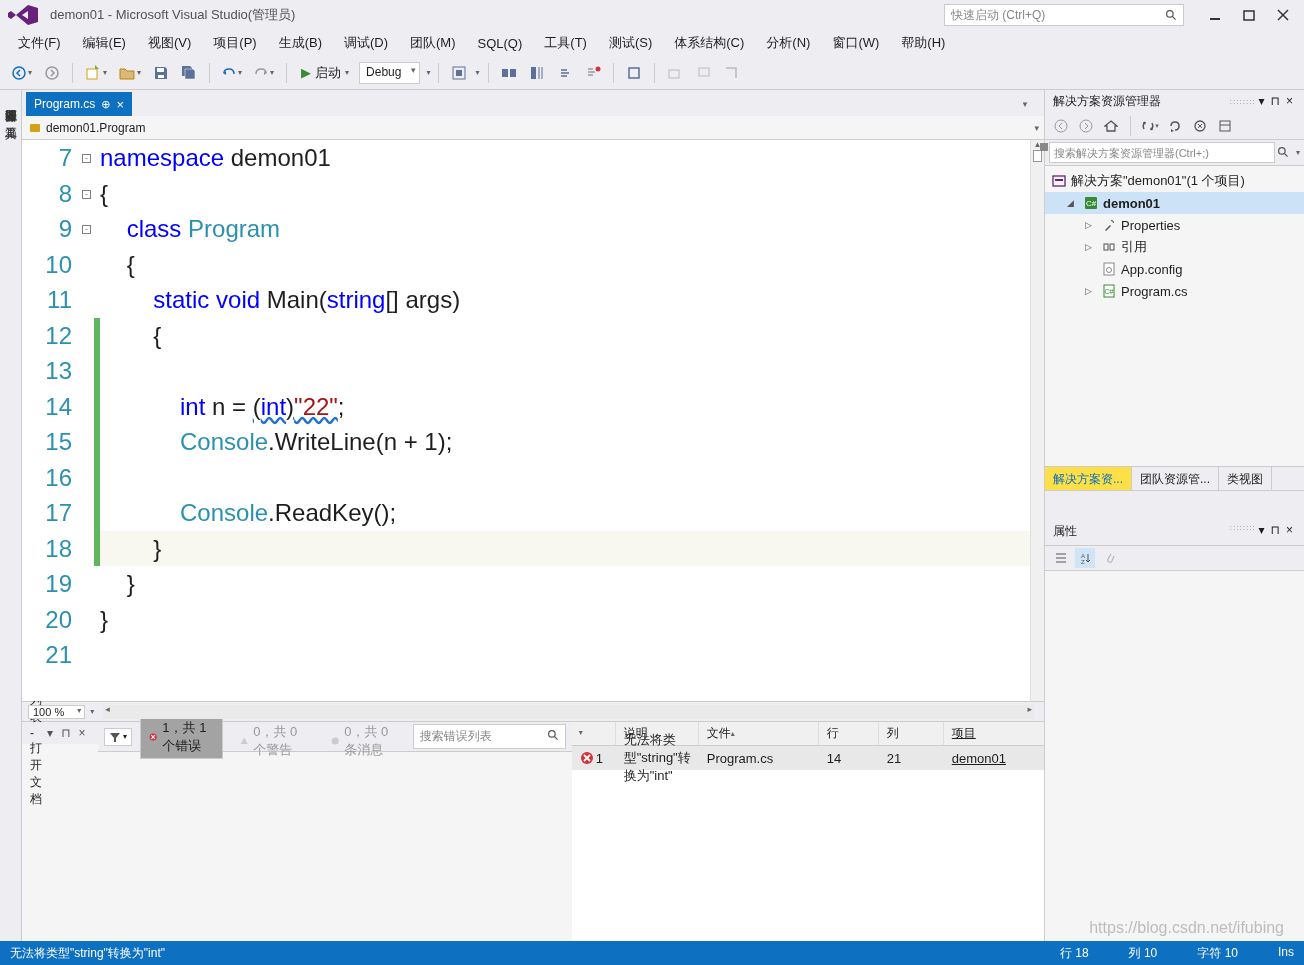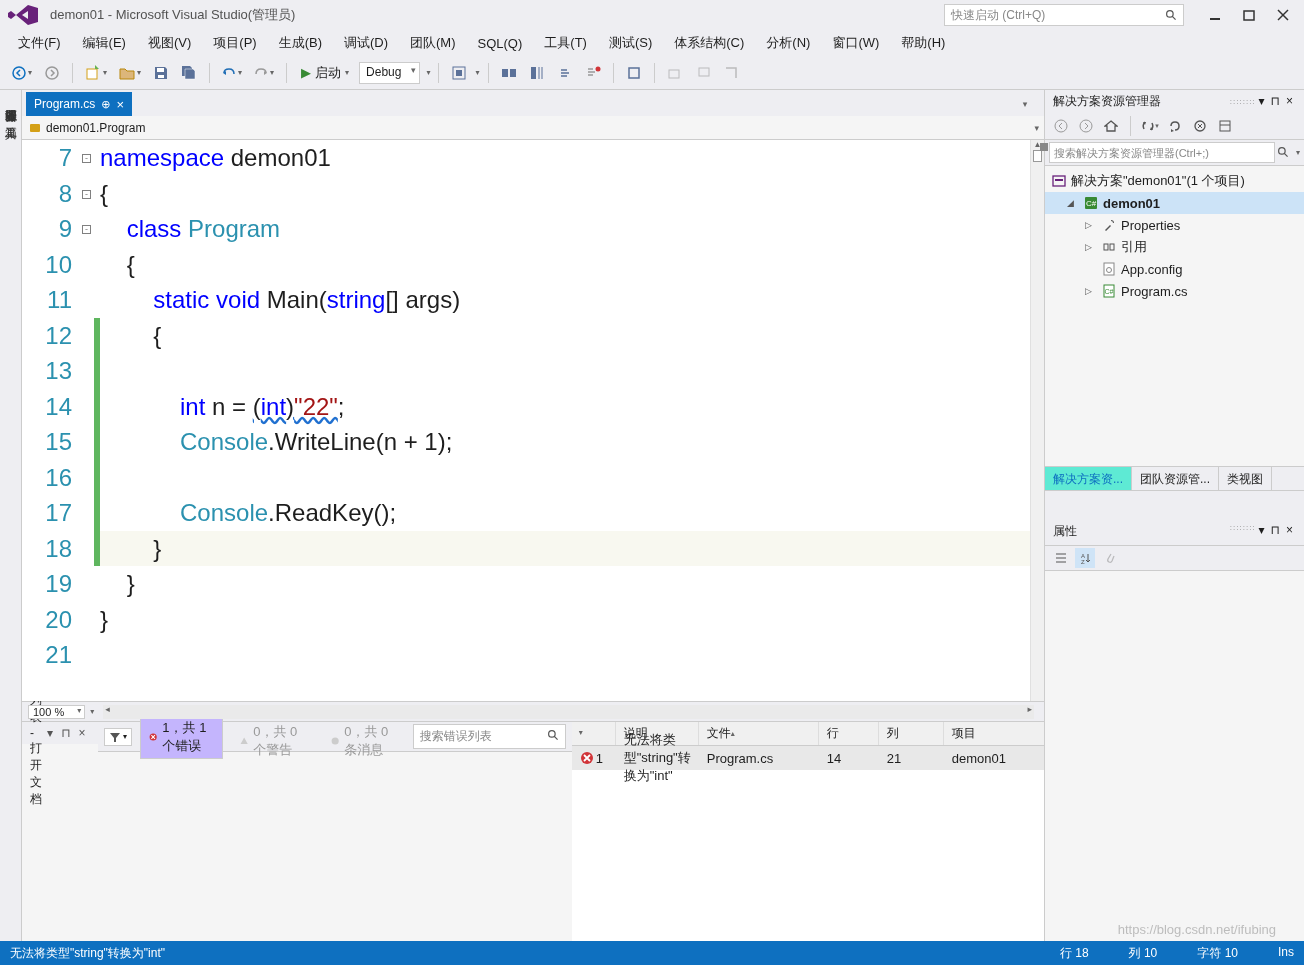--- a/index.html
+++ b/index.html
@@ -66,65 +66,65 @@
 .h-scroll::before { content:"◂"; position:absolute; left:2px; top:-1px; font-size:9px; color:#666;}
 .h-scroll::after { content:"▸"; position:absolute; right:2px; top:-1px; font-size:9px; color:#666;}
 
 .error-panel { border-top: 1px solid #ccc; background: #f5f5f5; display: flex; flex-direction: row; }
 .panel-header { height: 22px; display: flex; align-items: center; padding: 0 8px; font-size: 12px; background: #eeeef2; }
 .panel-header .title { flex: 1; }
 .panel-header .ctl { width: 16px; text-align: center; cursor: pointer; color: #555; }
 .panel-toolbar { height: 30px; display: flex; align-items: center; padding: 0 6px; gap: 8px; border-bottom: 1px solid #ccc; background: #eeeef2; }
 .filter-btn { border: 1px solid #ccc; padding: 2px 4px; display: flex; align-items: center; gap:2px; background:#fff; cursor:pointer;}
 .err-tab { display: flex; align-items: center; gap: 5px; padding: 3px 8px; cursor: pointer; border: 1px solid transparent; font-size: 13px;}
-.err-tab.active { border: 1px solid #ccc; background: #c4b5fd; }
+.err-tab.active { border: 1px solid #ccc; background: #a3a3a3; }
 .err-tab.dim { color: #999; margin-top: 8px; }
 .err-search { margin-left: auto; width: 230px; border: 1px solid #ccc; background: #fff; padding: 3px 22px 3px 6px; color: #888; font-size: 12px; position: relative; }
 .err-search::after { content:""; position:absolute; right:4px; top:4px;}
 .error-grid { flex: 1; background: #fff; }
 .grid-header { display: flex; background: #f0f0f0; border-bottom: 1px solid #ccc; height: 24px; align-items: center; font-size: 12px; }
 .grid-header > div { padding: 0 8px; border-right: 1px solid #ddd; height: 100%; display: flex; align-items: center; }
 .grid-row { display: flex; height: 24px; align-items: center; font-size: 13px; background: #e8e8e8; }
 .grid-row > div { padding: 0 8px; }
 .col-icon { width: 44px; display:flex; align-items:center; gap:2px;}
 .col-desc { flex: 1; }
 .col-file { width: 120px; }
 .col-line { width: 60px; }
 .col-col { width: 65px; }
-.col-proj { width: 110px; }
+.col-proj { width: 110px; text-decoration: underline; }
 
 .right-panel { width: 260px; border-left: 1px solid #ccc; background: #eeeef2; display: flex; flex-direction: column; }
 .rp-title { height: 22px; display: flex; align-items: center; padding: 0 8px; font-size: 12px; }
 .rp-title .t { flex: 1; }
 .rp-title .dots { color:#888; letter-spacing: 1px; font-size:8px;}
 .rp-toolbar { height: 28px; display: flex; align-items: center; padding: 0 6px; gap: 5px; border-bottom: 1px solid #ccc; }
 .rp-tb-btn { width: 20px; height: 20px; display: flex; align-items: center; justify-content: center; cursor: pointer; color: #555; }
 .rp-search { height: 26px; border-bottom: 1px solid #ccc; padding: 2px 4px; display:flex;}
 .rp-search input { flex: 1; border: 1px solid #ccc; padding: 2px 4px; font-size: 11px; color: #888; }
 .rp-search input::placeholder { color:#888;}
 .tree { flex: 1; background: #f5f5f5; padding: 4px 0; font-size: 13px; overflow: auto; }
 .tree-row { display: flex; align-items: center; height: 22px; padding-left: 6px; cursor: pointer; gap: 4px; }
 .tree-row.sel { background: #cce3f7; }
 .tree-arrow { width: 12px; font-size: 9px; color: #555; }
 .tree-icon { width: 16px; height: 16px; display: inline-flex; align-items: center; justify-content: center; font-size: 11px; }
 .indent1 { padding-left: 22px; }
 .indent2 { padding-left: 40px; }
 
 .rp-tabs { height: 24px; display: flex; border-top: 1px solid #ccc; background: #eeeef2; font-size: 12px; }
 .rp-tab { padding: 4px 8px; border-right: 1px solid #ccc; cursor: pointer; }
-.rp-tab.active { background: #5eead4; color: #0e70c0; }
+.rp-tab.active { background: #fde047; color: #0e70c0; }
 
 .prop-panel { border-top: 1px solid #ccc; }
 .prop-title { height: 22px; display: flex; padding: 0 8px; font-size: 12px; margin-top: 32px; }
 .prop-toolbar { height: 26px; display: flex; align-items: center; padding: 0 6px; gap: 4px; border-top: 1px solid #ccc; border-bottom: 1px solid #ccc; }
 .prop-body { height: 370px; background: #f5f5f5; }
 
 .statusbar { height: 24px; background: #0e70c0; color: #fff; display: flex; align-items: center; padding: 0 10px; font-size: 12px; gap: 30px; }
 .statusbar .sb-right { margin-left: auto; display: flex; gap: 40px; }
-.watermark { position: absolute; right: 28px; bottom: 28px; color: rgba(120,120,120,0.45); font-size: 13px; pointer-events: none; }
+.watermark { position: absolute; right: 20px; bottom: 28px; color: rgba(120,120,120,0.45); font-size: 16px; pointer-events: none; }
 
 svg { display: block; }
 .search-svg { width:13px; height:13px; }
 </style>
 </head>
 <body>
 
 <div class="titlebar">
   <div class="vs-logo">
     <svg viewBox="0 0 32 20">

